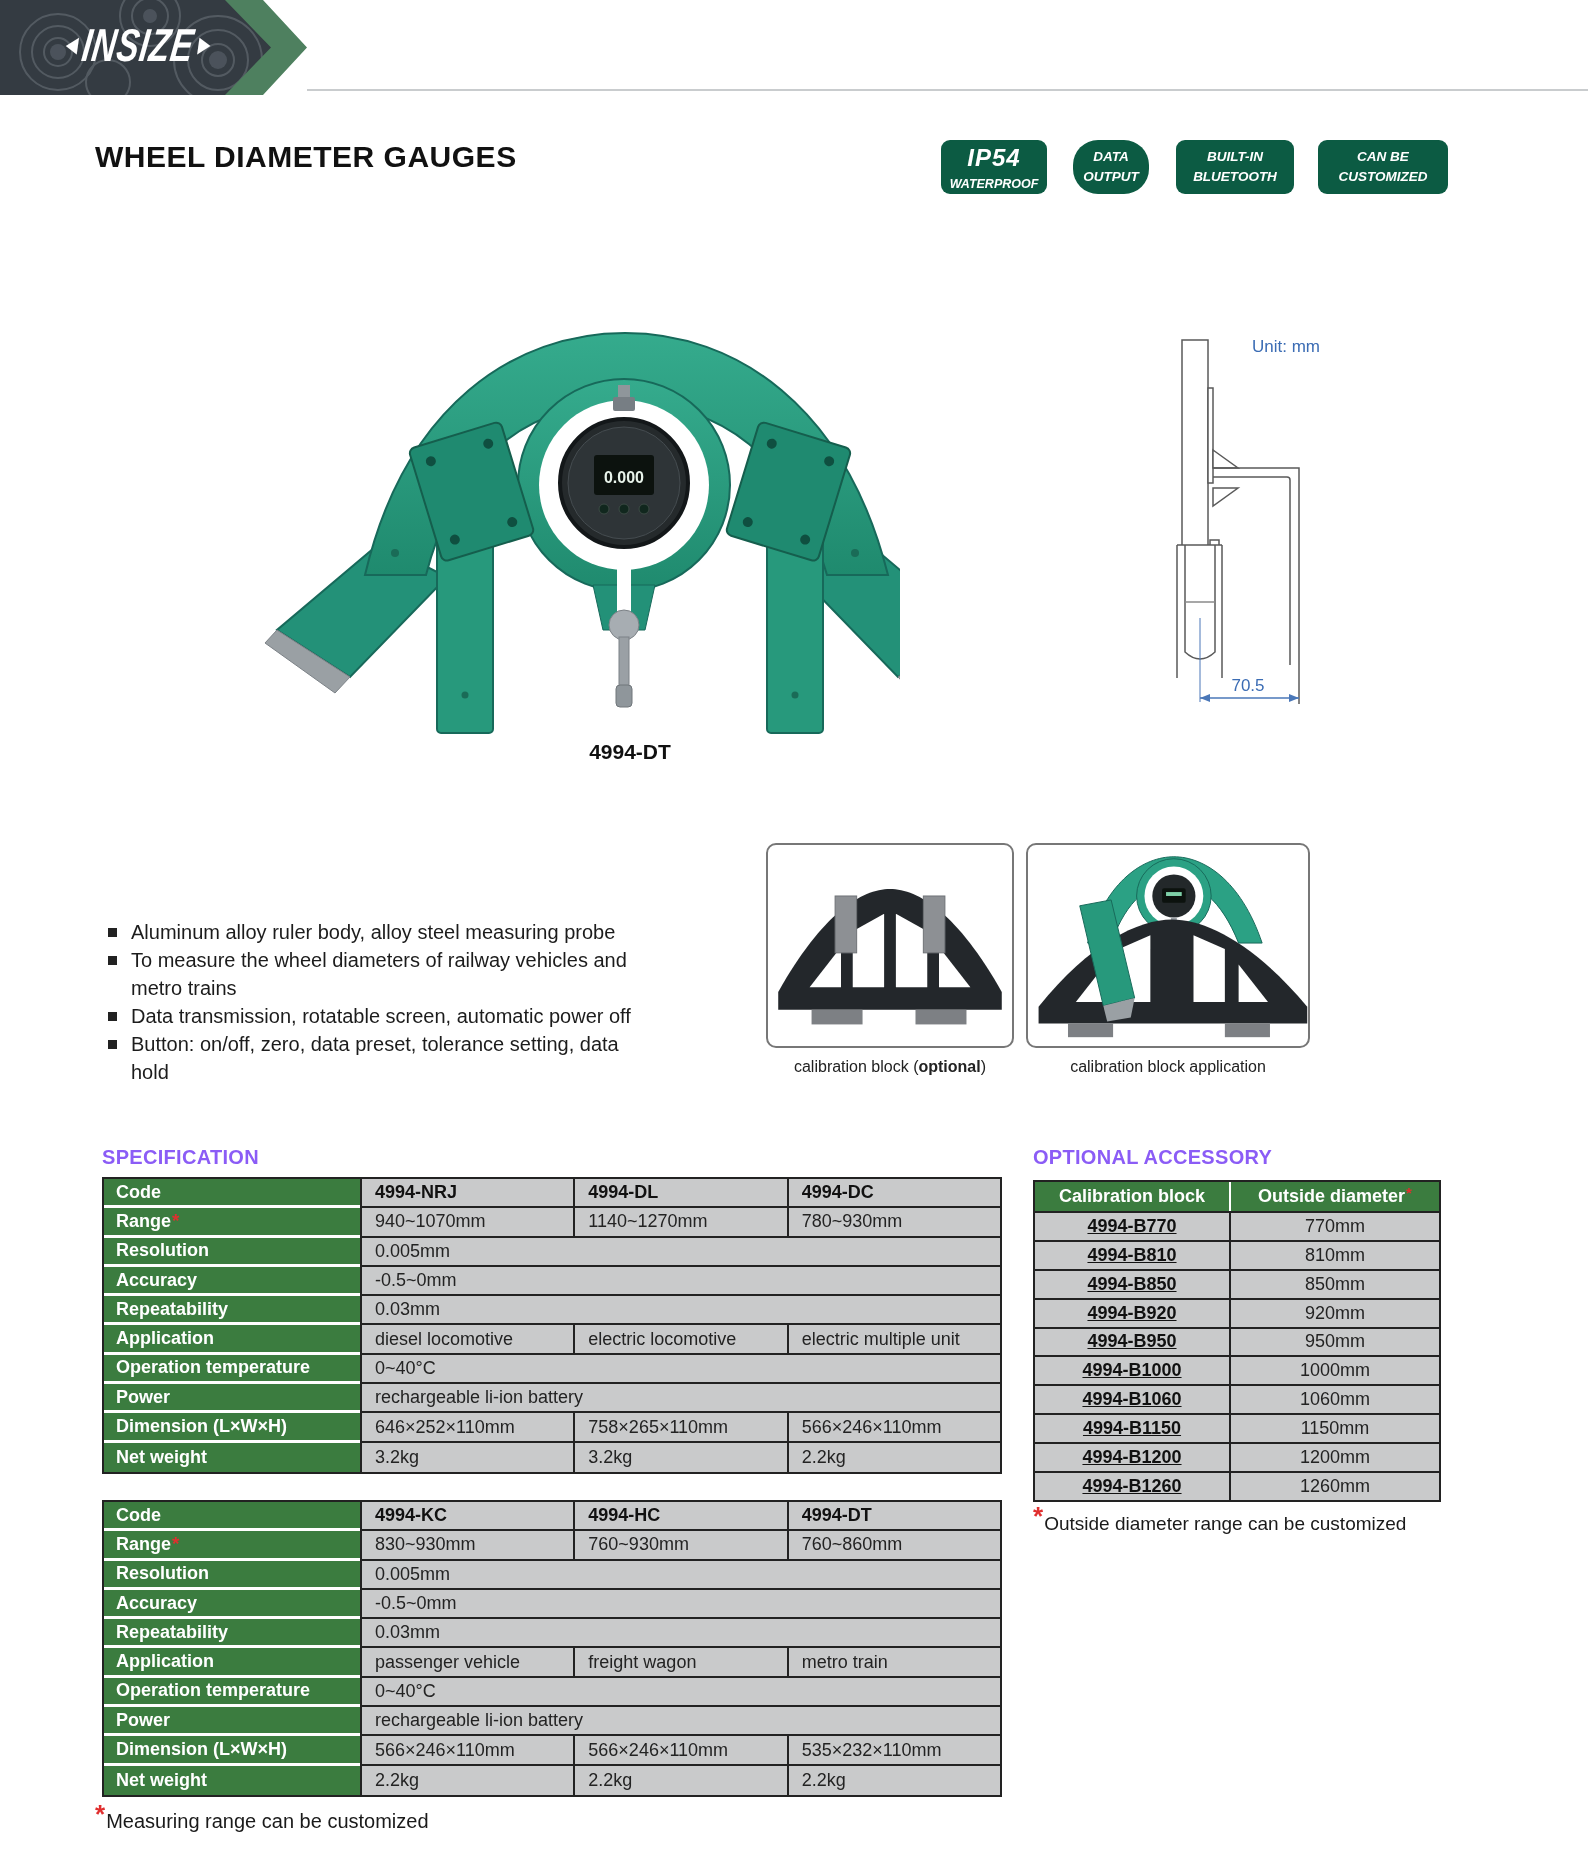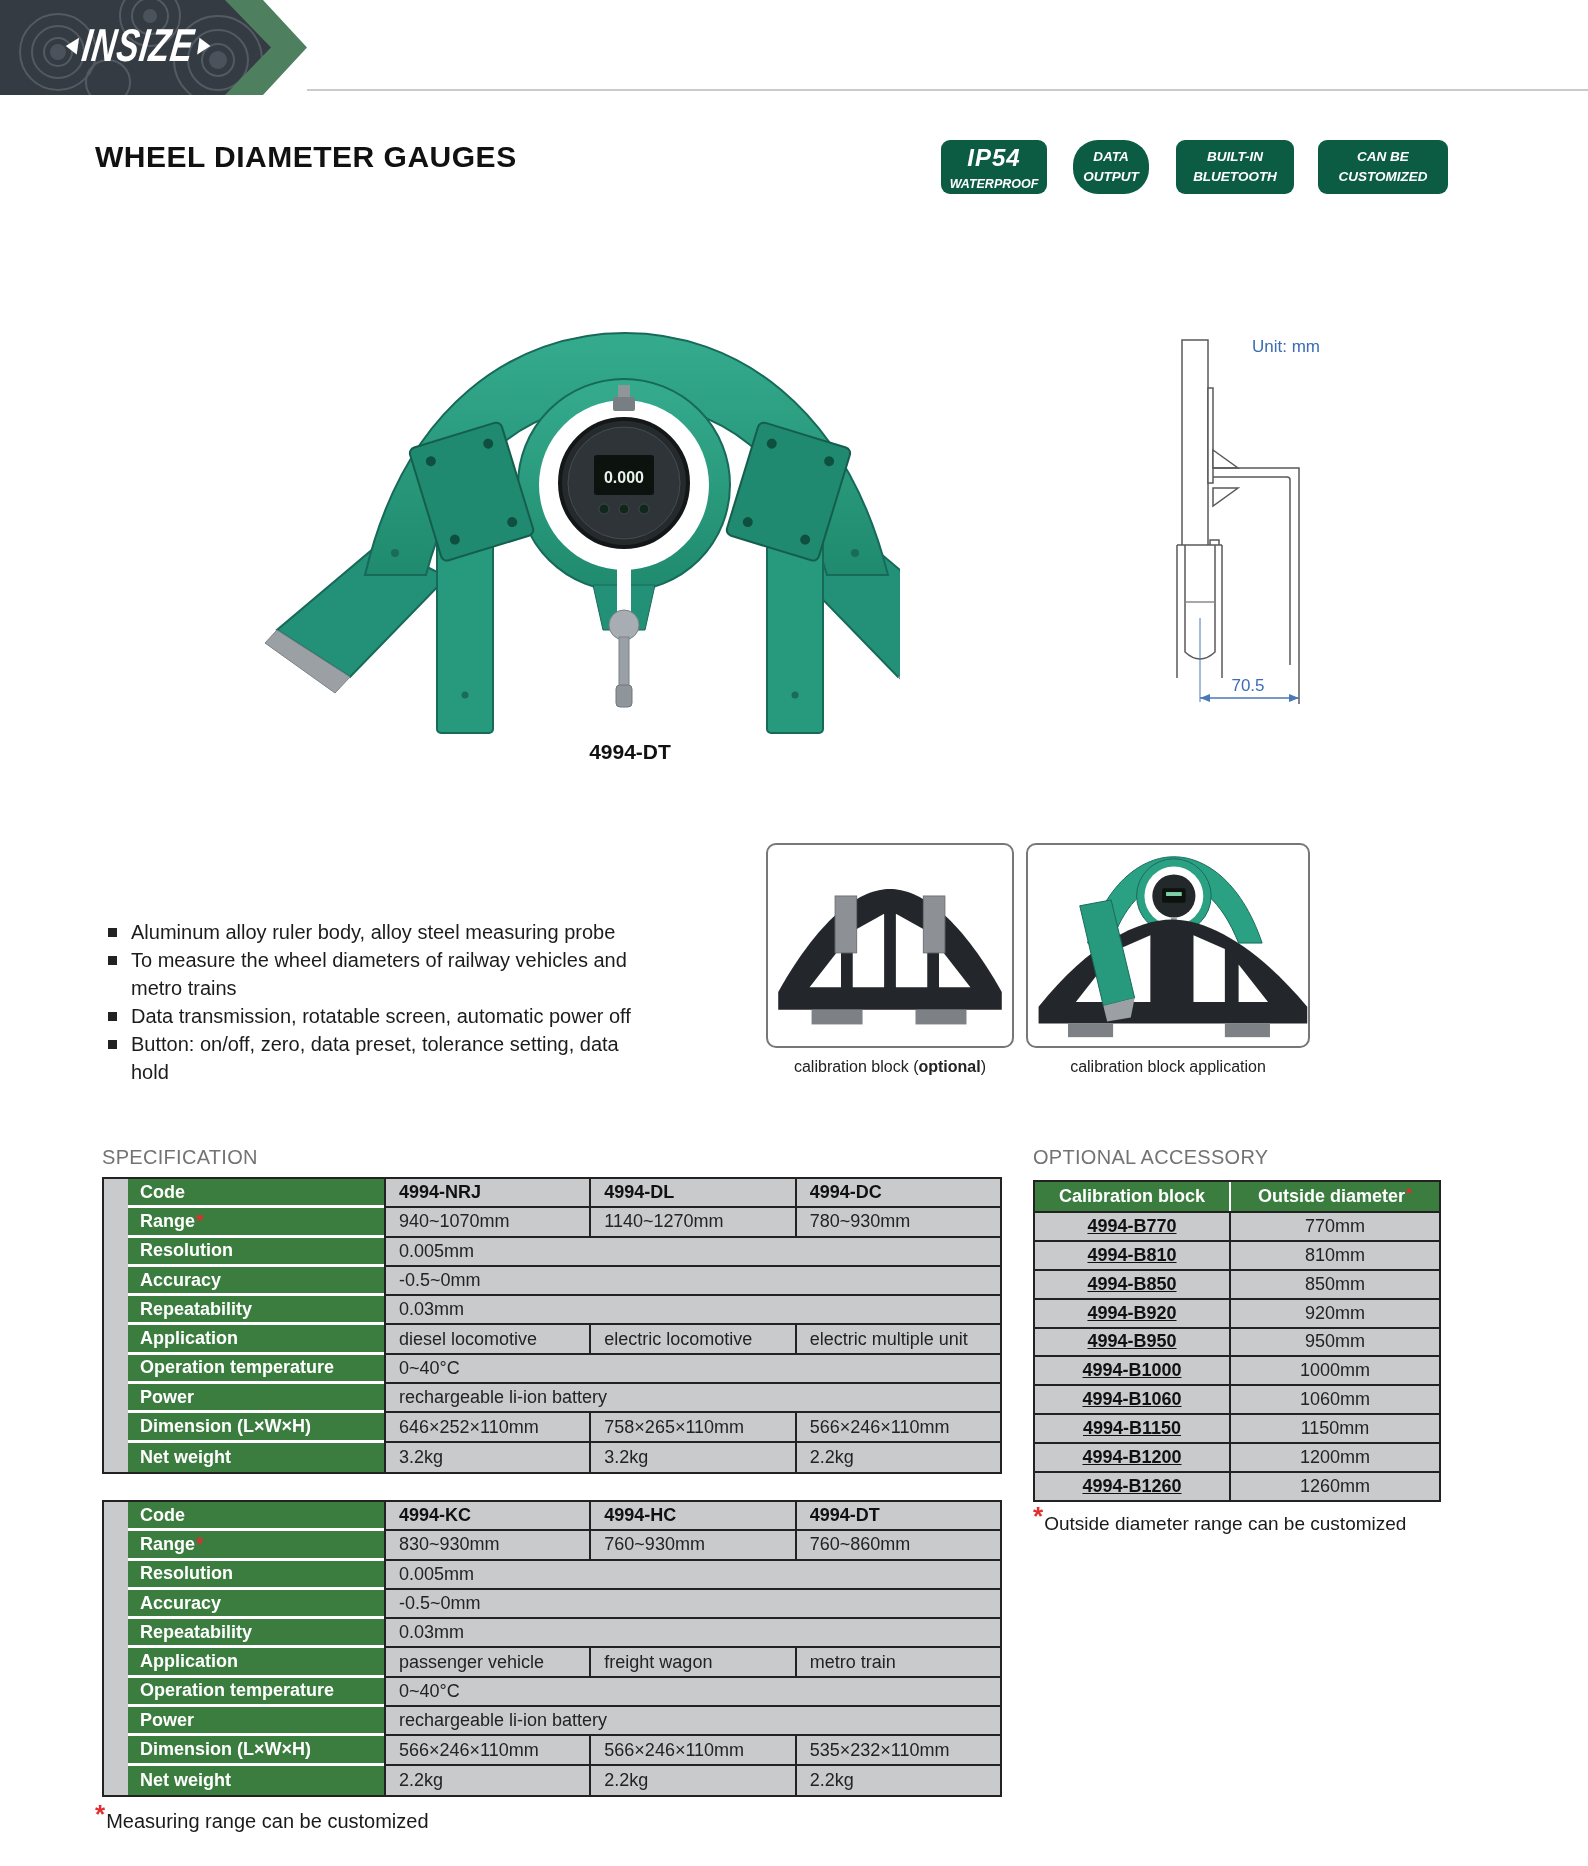--- a/index.html
+++ b/index.html
@@ -38,26 +38,26 @@
   .feature .sq{width:9px;height:9px;background:#222;margin:10px 14px 0 2px;flex:none;}
   .feature .ftext{font-size:20px;line-height:28px;color:#1c1c1c;width:520px;}
   
   .fig-box{position:absolute;top:843px;height:205px;border:2px solid #777;border-radius:10px;background:#fff;box-sizing:border-box;}
   #fig1{left:766px;width:248px;}
   #fig2{left:1026px;width:284px;}
   .fig-caption{position:absolute;top:1058px;font-size:16px;color:#222;text-align:center;}
   #cap1{left:766px;width:248px;}
   #cap2{left:1026px;width:284px;}
   
-  .sec-heading{position:absolute;font-size:20px;font-weight:normal;color:#737373;letter-spacing:.3px;}
+  .sec-heading{position:absolute;font-size:20px;font-weight:bold;color:#8b5cf6;letter-spacing:.3px;}
   #spec-heading{left:102px;top:1146px;}
   #acc-heading{left:1033px;top:1146px;}
   
   .spec-table{position:absolute;left:102px;width:900px;height:297px;border:2px solid #222;
-    display:flex;flex-direction:column;box-sizing:border-box;background:#c9cacb;padding-left:24px;}
+    display:flex;flex-direction:column;box-sizing:border-box;background:#c9cacb;}
   #spec-table-1{top:1177px;}
   #spec-table-2{top:1500px;}
   .srow{flex:1;display:flex;min-height:0;}
   .slabel{width:256px;flex:none;background:#3b7c3f;color:#fff;font-weight:bold;font-size:18px;
     display:flex;align-items:center;padding-left:12px;box-sizing:border-box;border-bottom:3px solid #fff;}
   .srow:last-child .slabel{border-bottom:none;}
   .scell{flex:1;background:#c9cacb;border-left:2px solid #222;border-bottom:2px solid #222;
     display:flex;align-items:center;padding-left:13px;font-size:18px;color:#232323;box-sizing:border-box;}
   .srow:last-child .scell{border-bottom:none;}
   .scell.wide{flex:3;}

